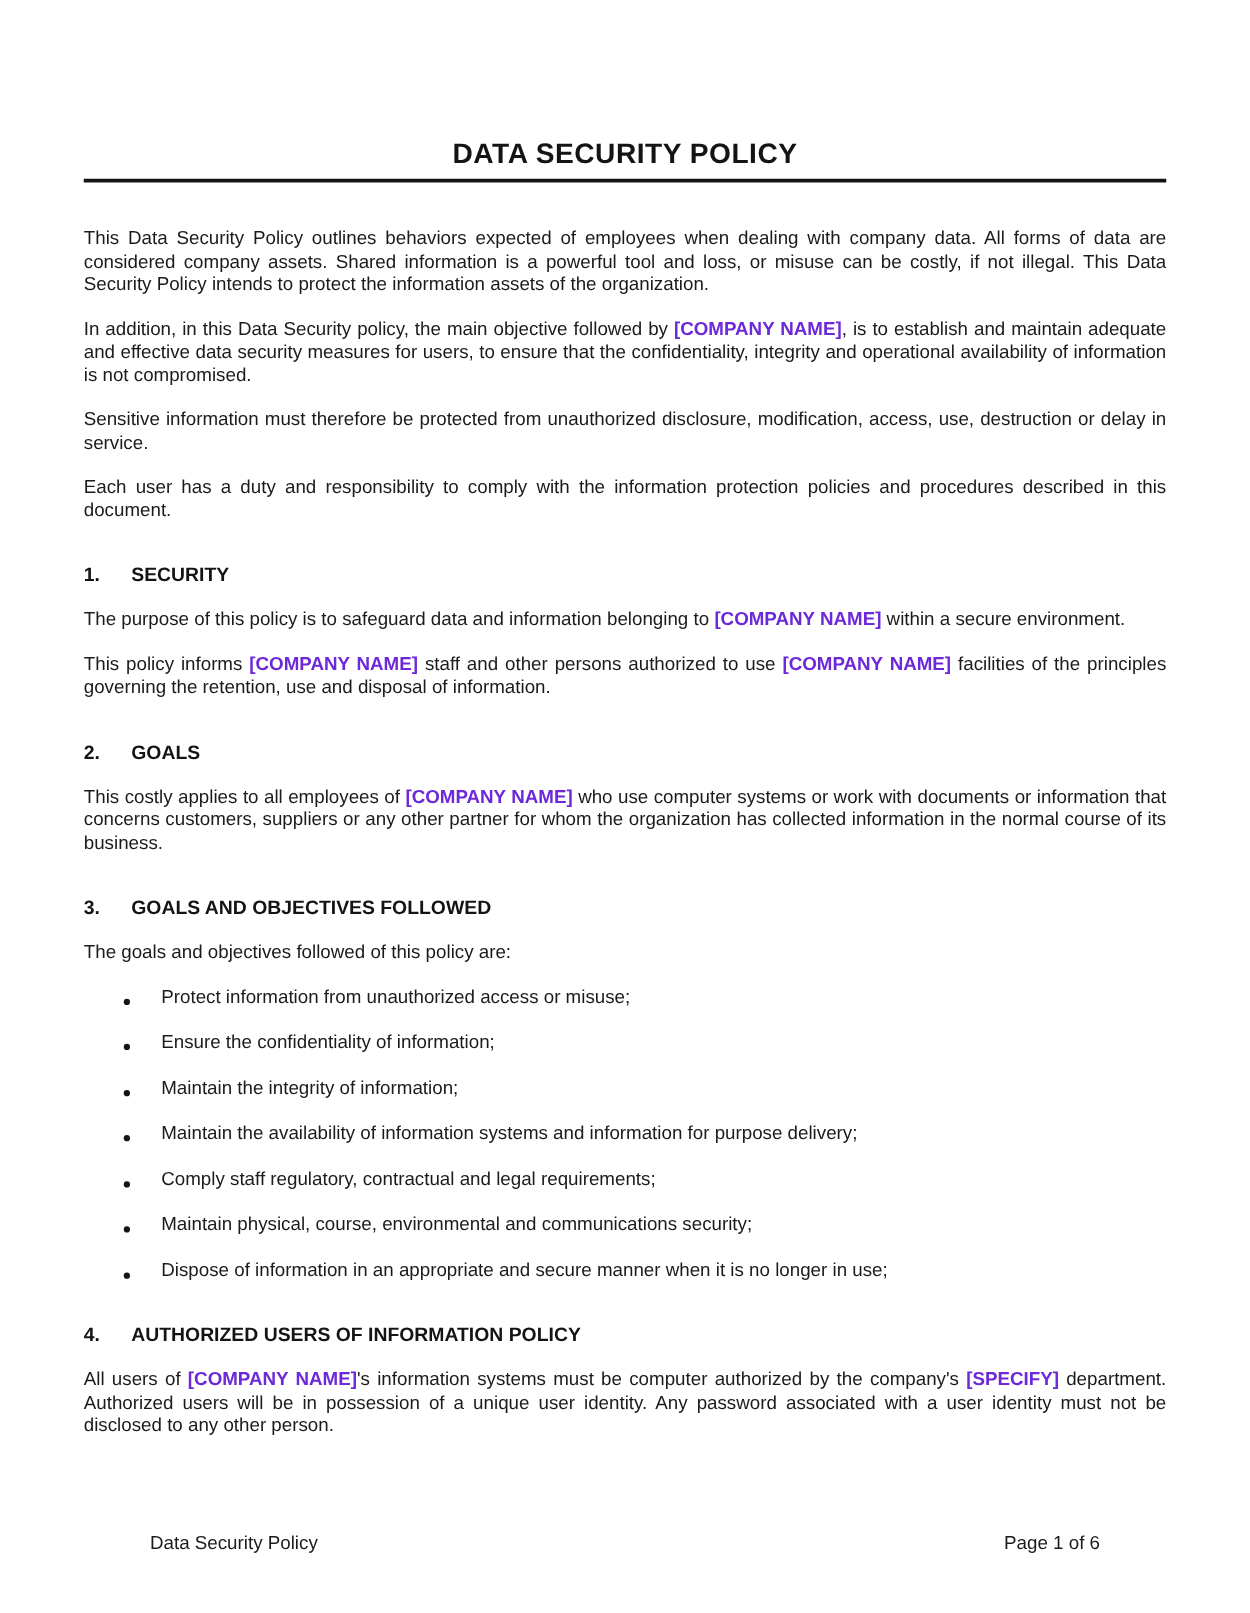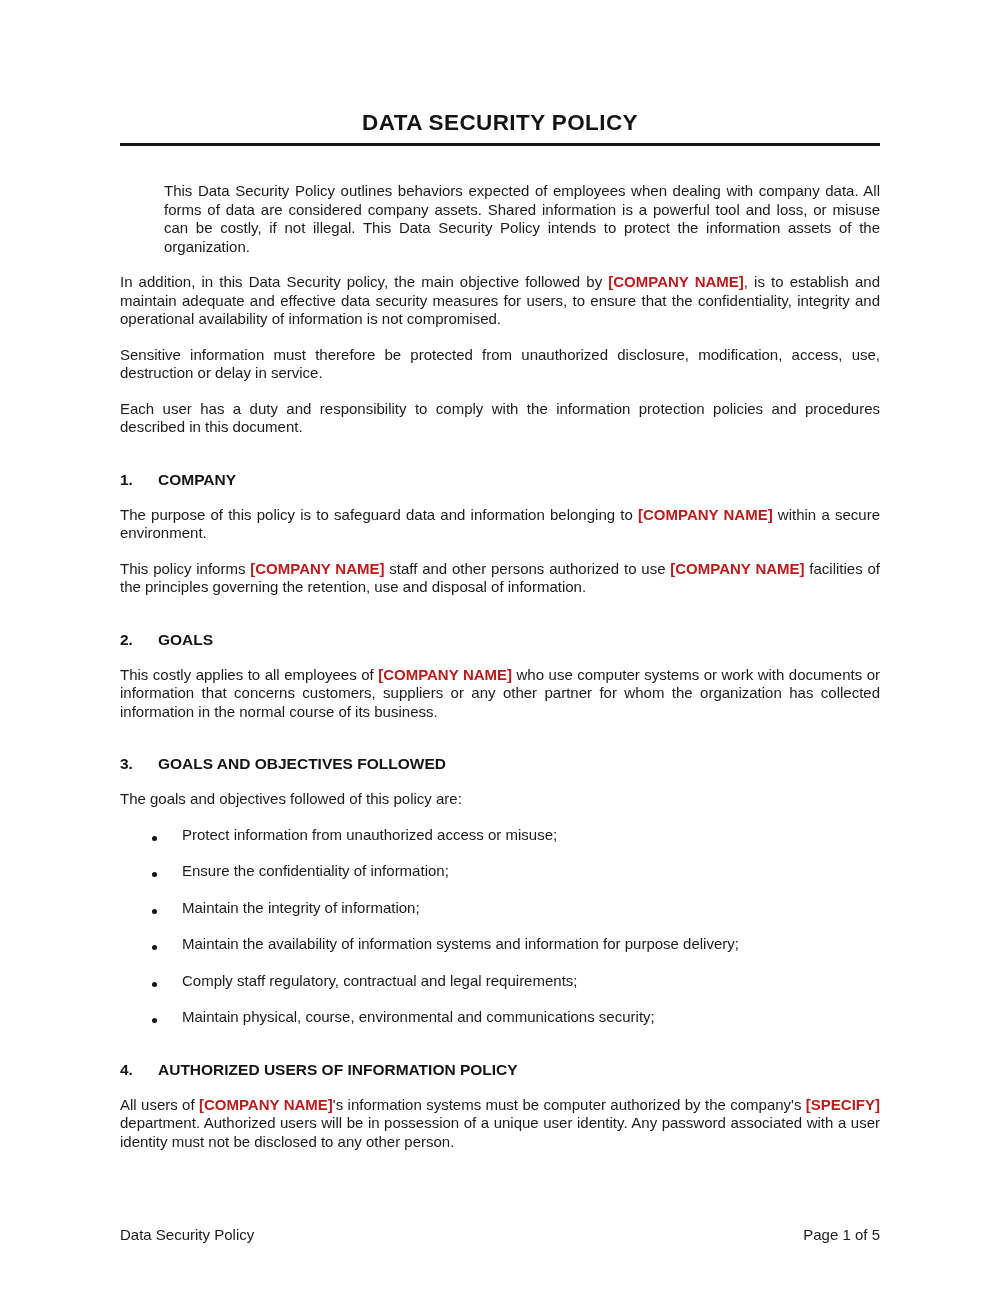--- a/index.html
+++ b/index.html
@@ -4,39 +4,39 @@
 <style>
   html, body { margin: 0; padding: 0; background: #ffffff; }
   body {
     width: 1000px; height: 1290px;
     position: relative; overflow: hidden;
     color: #1b1b1b;
     font-family: "Liberation Sans", "DejaVu Sans", sans-serif;
   }
   .page {
     position: absolute; inset: 0;
-    padding: 0 120px; box-sizing: border-box;
+    padding: 0 67px; box-sizing: border-box;
   }
   h1.doc-title {
     margin: 110px 0 0;
     font-size: 22.5px; font-weight: 700;
     text-align: center; letter-spacing: 0.4px;
     color: #141414;
   }
   .title-rule {
     border: none; border-top: 3px solid #141414;
     margin: 7px 0 0;
   }
   p.body {
     font-size: 15px; line-height: 18.5px;
     text-align: justify;
     margin: 0 0 17px;
   }
-  p.first { margin-top: 36px; margin-left: 44px; }
-  b { font-weight: 700; color: #b91c1c; }
+  p.first { margin-top: 36px; }
+  b { font-weight: 700; color: #6d28d9; }
   h2.sec {
     display: flex;
     font-size: 15.5px; font-weight: 700; color: #141414;
     margin: 33px 0 17px; line-height: 19px;
   }
   h2.sec .num { width: 38px; flex: none; }
   ul.bullets {
     list-style: none;
     margin: 0; padding: 0 0 0 32px;
   }
@@ -67,21 +67,21 @@
   <p class="body first"><span>This Data Security Policy outlines behaviors expected of employees when dealing with company data. All forms of data are considered company assets. Shared information is a powerful tool and loss, or misuse can be costly, if not illegal. This Data Security Policy intends to protect the information assets of the organization.</span></p>
 
   <p class="body"><span>In addition, in this Data Security policy, the main objective followed by </span><b>[COMPANY NAME]</b><span>, is to establish and maintain adequate and effective data security measures for users, to ensure that the confidentiality, integrity and operational availability of information is not compromised.</span></p>
 
   <p class="body"><span>Sensitive information must therefore be protected from unauthorized disclosure, modification, access, use, destruction or delay in service.</span></p>
 
   <p class="body"><span>Each user has a duty and responsibility to comply with the information protection policies and procedures described in this document.</span></p>
 
   <h2 class="sec">
       <span class="num">1.</span>
-      <span>COMPANY</span>
+      <span>SECURITY</span>
     </h2>
 
   <p class="body"><span>The purpose of this policy is to safeguard data and information belonging to </span><b>[COMPANY NAME]</b><span> within a secure environment.</span></p>
 
   <p class="body"><span>This policy informs </span><b>[COMPANY NAME]</b><span> staff and other persons authorized to use </span><b>[COMPANY NAME]</b><span> facilities of the principles governing the retention, use and disposal of information.</span></p>
 
   <h2 class="sec">
       <span class="num">2.</span>
       <span>GOALS</span>
     </h2>
@@ -113,27 +113,31 @@
         <span class="li-text">Maintain the availability of information systems and information for purpose delivery;</span>
       </li>
     <li>
         <span class="dot"></span>
         <span class="li-text">Comply staff regulatory, contractual and legal requirements;</span>
       </li>
     <li>
         <span class="dot"></span>
         <span class="li-text">Maintain physical, course, environmental and communications security;</span>
       </li>
+    <li>
+        <span class="dot"></span>
+        <span class="li-text">Dispose of information in an appropriate and secure manner when it is no longer in use;</span>
+      </li>
   </ul>
 
   <h2 class="sec">
       <span class="num">4.</span>
       <span>AUTHORIZED USERS OF INFORMATION POLICY</span>
     </h2>
 
   <p class="body"><span>All users of </span><b>[COMPANY NAME]</b><span>'s information systems must be computer authorized by the company's </span><b>[SPECIFY]</b><span> department. Authorized users will be in possession of a unique user identity. Any password associated with a user identity must not be disclosed to any other person.</span></p>
 
   <footer class="page-footer">
     <span>Data Security Policy</span>
-    <span>Page 1 of 5</span>
+    <span>Page 1 of 6</span>
   </footer>
 
 </div>
 
 </body></html>

